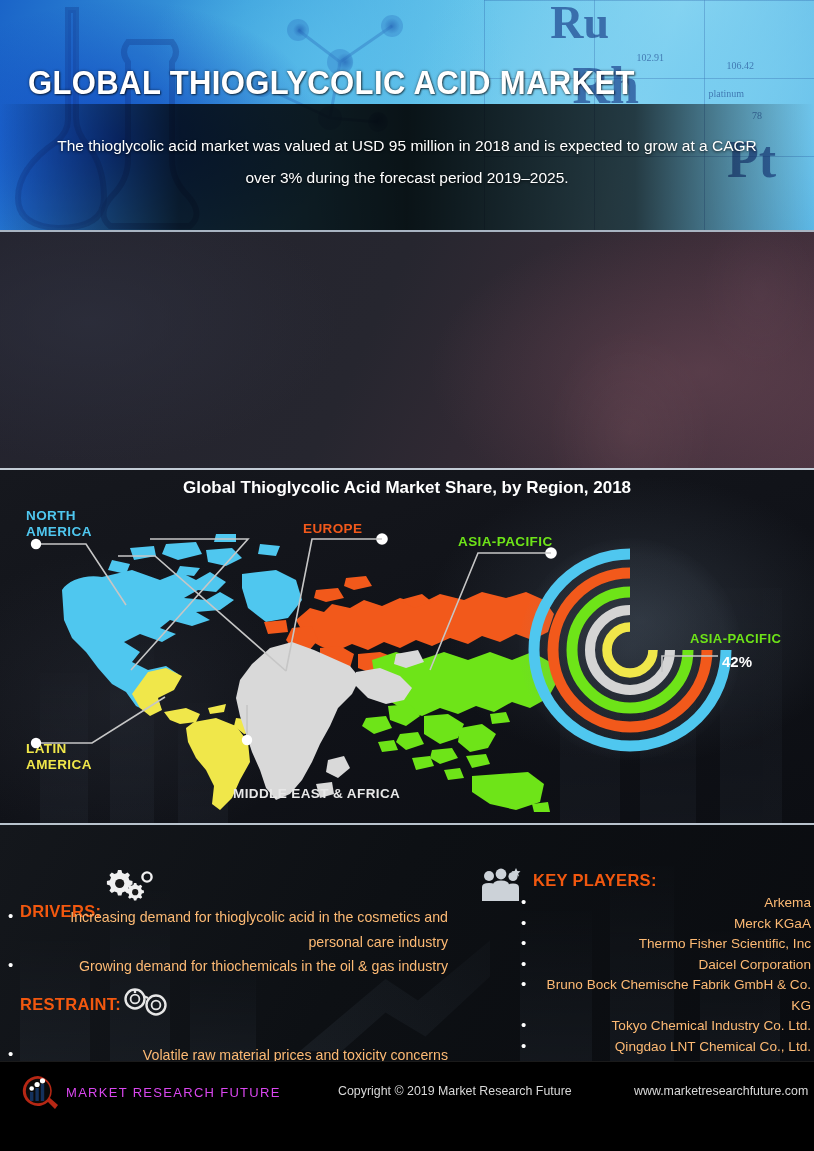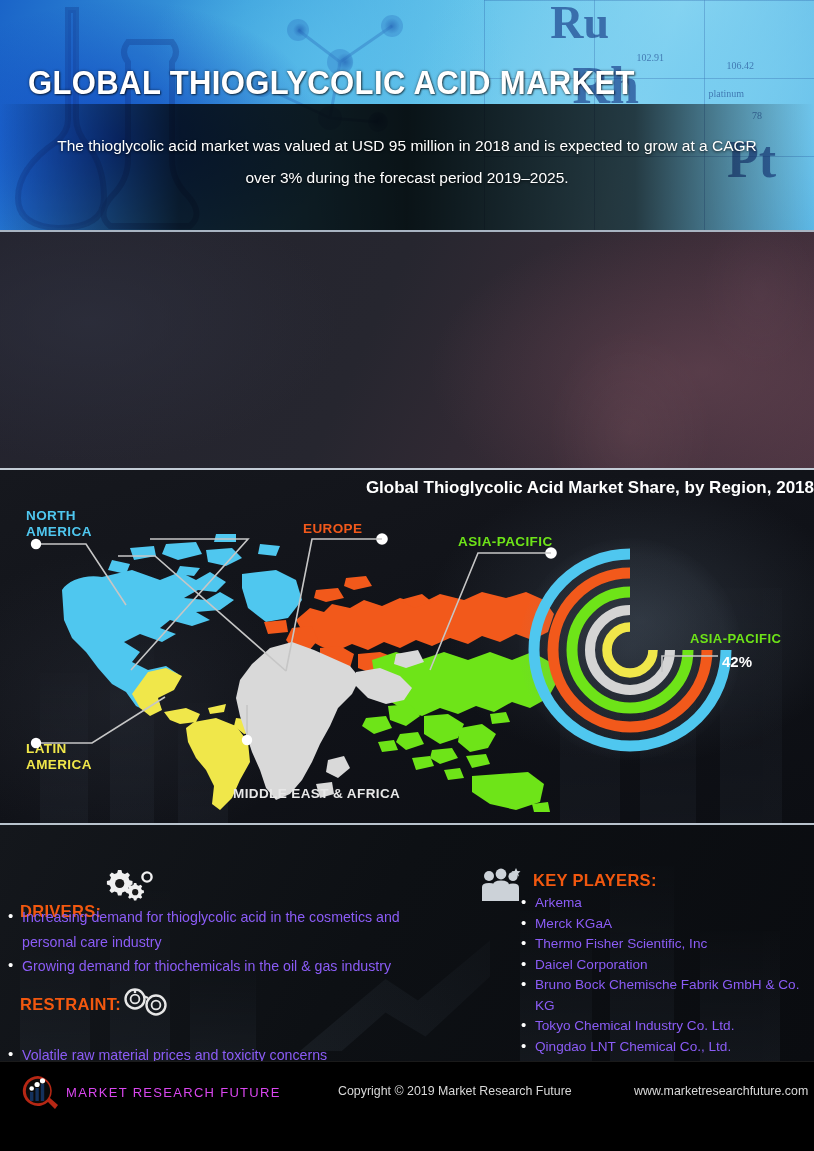--- a/index.html
+++ b/index.html
@@ -88,21 +88,21 @@
     background:
       radial-gradient(ellipse 300px 200px at 640px 150px, rgba(60,70,82,.5), rgba(18,20,26,0) 72%),
       radial-gradient(ellipse 260px 200px at 120px 230px, rgba(42,46,56,.45), rgba(16,18,24,0) 75%),
       linear-gradient(160deg, #16181e 0%, #101218 55%, #0c0e13 100%);
     border-top: 2px solid #c3ccd6;
     overflow: hidden;
   }
   .map-bars { position: absolute; inset: 0; opacity: .35; }
   .map-bars i { position: absolute; bottom: 0; background: linear-gradient(to top, rgba(80,92,110,.30), rgba(80,92,110,.06)); display:block; }
   .map-title {
-    position: absolute; left: 0; right: 0; top: 478px; text-align: right;
+    position: absolute; left: 0; right: 0; top: 478px; text-align: center;
     color: #fff; font-size: 17px; font-weight: 700;
   }
   .worldmap { position: absolute; left: 20px; top: 522px; width: 545px; height: 290px; }
   .mlabel { position: absolute; font-size: 13.5px; font-weight: 700; letter-spacing: .4px; line-height: 16px; }
   #lbl-na  { left: 26px;  top: 508px; color: #4fc7ef; }
   #lbl-la  { left: 26px;  top: 741px; color: #f0e74a; }
   #lbl-eu  { left: 303px; top: 521px; color: #f2591b; }
   #lbl-ap  { left: 458px; top: 534px; color: #6ee418; }
   #lbl-mea { left: 225px; top: 786px; color: #e8e8e8; padding-left: 8px; }
 
@@ -126,21 +126,21 @@
   .dr-bg i { position: absolute; bottom: 0; background: linear-gradient(to top, rgba(55,65,78,.38), rgba(55,65,78,.04)); display: block; }
   .dr-arrow {
     position: absolute; left: 300px; bottom: 10px; width: 190px; height: 120px;
     background: linear-gradient(45deg, rgba(70,82,96,.18) 0%, rgba(70,82,96,.05) 100%);
     clip-path: polygon(0% 100%, 45% 40%, 62% 58%, 100% 8%, 100% 38%, 66% 88%, 45% 68%, 22% 100%);
   }
   .sec-head { position: absolute; color: #f2580f; font-size: 16.5px; font-weight: 700; letter-spacing: .3px; }
   #drivers-head { left: 20px; top: 878px; margin-top: 24px; }
   #restraint-head { left: 20px; top: 995px; }
   #key-head { left: 533px; top: 871px; }
-  .blist { position: absolute; color: #8b5cf6; font-size: 14.2px; line-height: 24.5px; list-style: none; }
+  .blist { position: absolute; color: #fdba74; font-size: 14.2px; line-height: 24.5px; list-style: none; text-align: right; }
   .blist li { position: relative; padding-left: 14px; }
   .blist li:before { content: "•"; position: absolute; left: 0; top: -1px; color: #fff; font-size: 15px; }
   #drivers-list { left: 8px; top: 905px; width: 440px; }
   #restraint-list { left: 8px; top: 1043px; width: 440px; }
   #key-list { left: 521px; top: 893px; width: 290px; line-height: 20.5px; font-size: 13.6px; }
   .gear-icon { position: absolute; left: 104px; top: 868px; width: 50px; height: 34px; }
   .cuff-icon { position: absolute; left: 123px; top: 986px; width: 46px; height: 30px; }
   .people-icon { position: absolute; left: 480px; top: 868px; width: 42px; height: 34px; }
 
   

